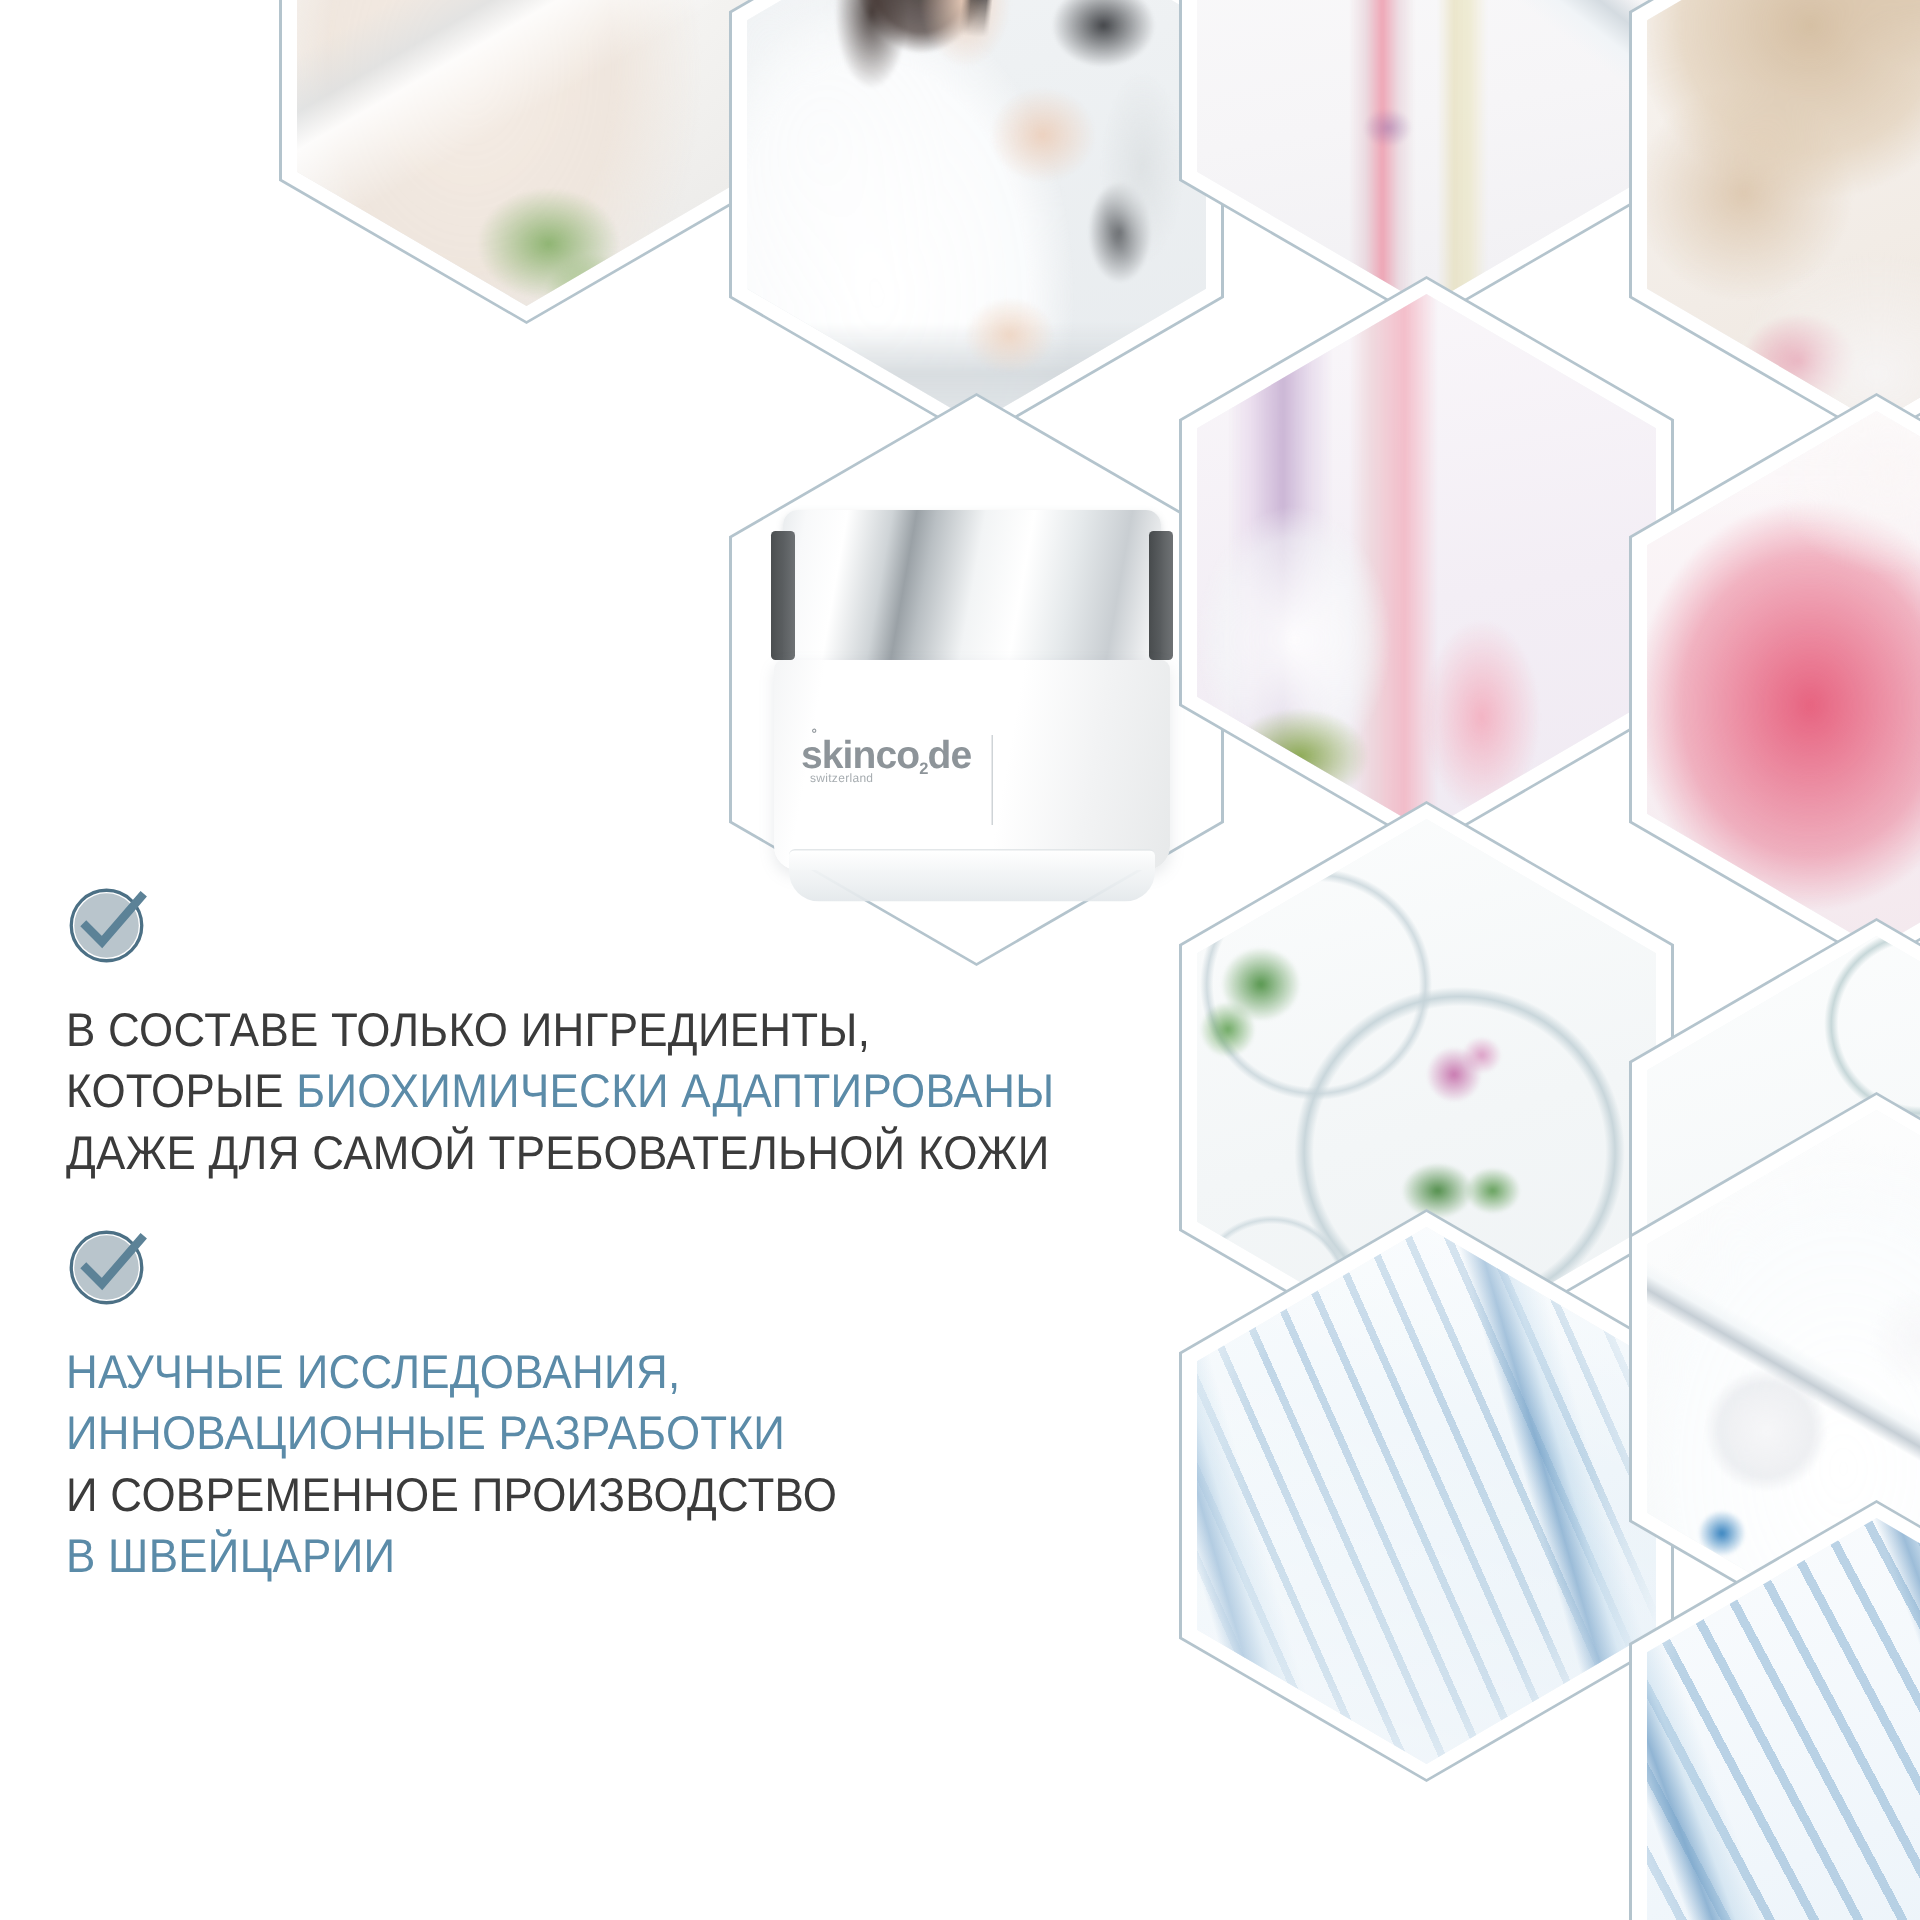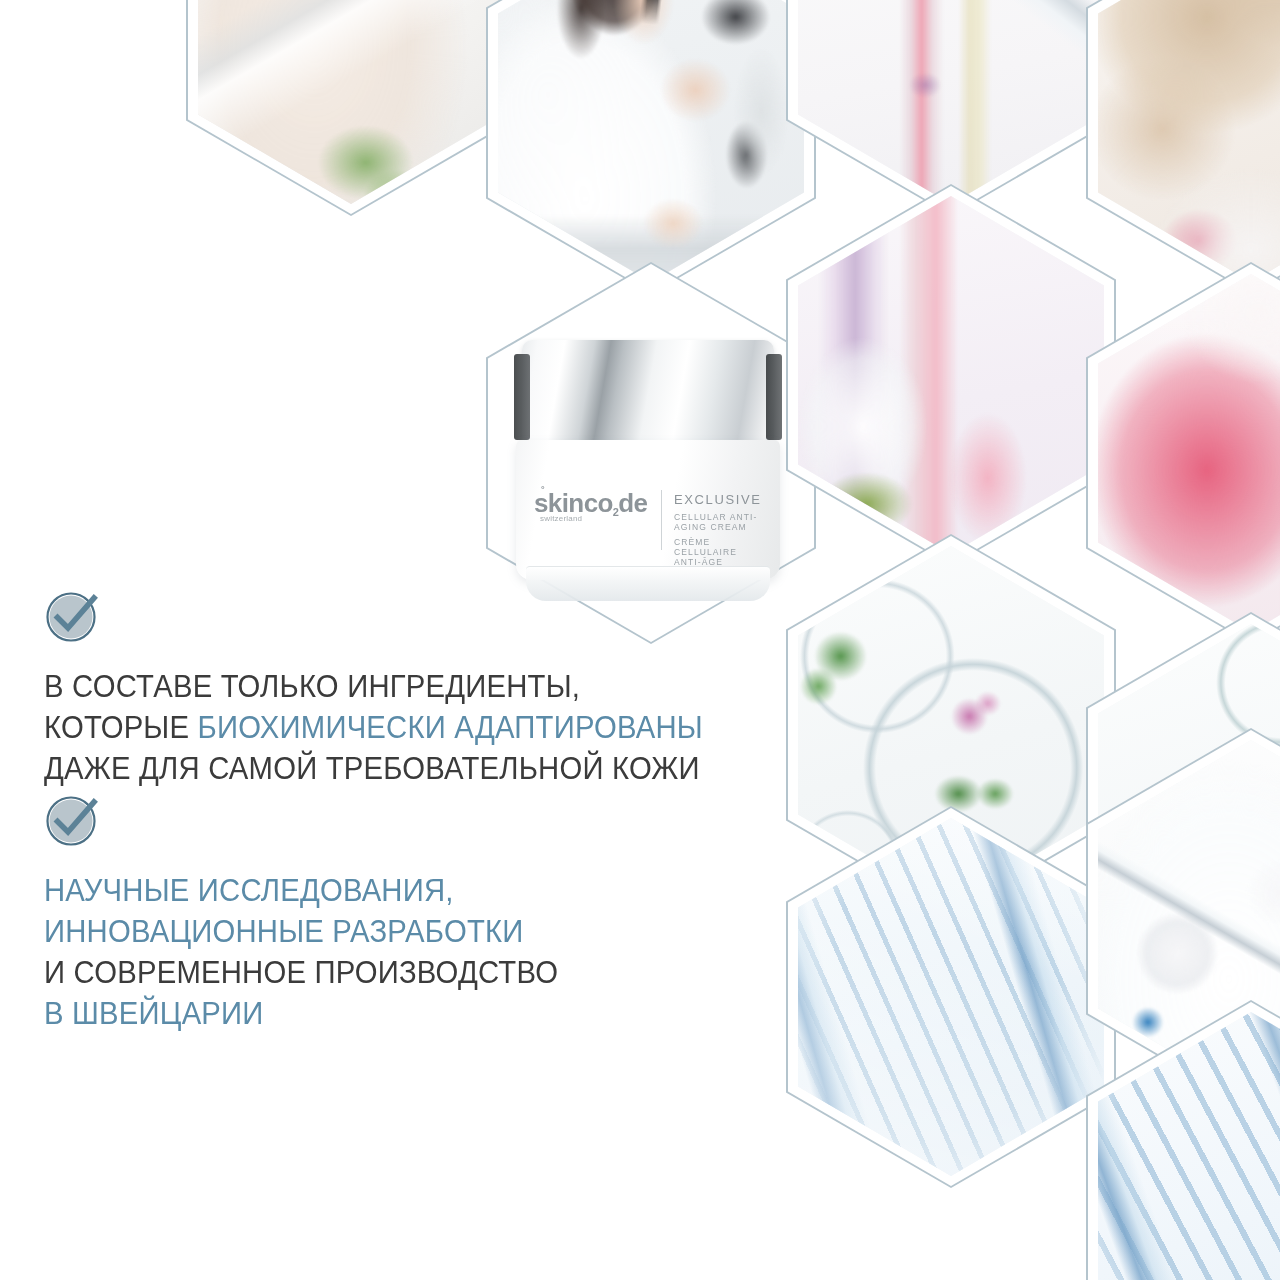--- a/index.html
+++ b/index.html
@@ -327,44 +327,39 @@
         <div class="dark r"></div>
     </div>
     <div class="jar-body"></div>
     <div class="jar-base"></div>
     <div class="label">
       <div class="brand">
         <span class="dot">°</span><span>skinco</span><span class="o2">2</span><span>de</span>
         <span class="sub">switzerland</span>
       </div>
       <div class="vline"></div>
-      <div class="rtxt">
-        <div class="l1">EXCLUSIVE</div>
-        <div class="l2">CELLULAR ANTI-AGING CREAM</div>
-        <div class="l3">CRÈME CELLULAIRE ANTI-ÂGE</div>
-      </div>
     </div>
   </div>
 
   <div class="checkblock" style="top:588px;">
     <div class="chk">
       <svg viewBox="0 0 58 58" aria-hidden="true">
         <circle cx="27" cy="29" r="21.5" fill="#b9c5cc"></circle>
         <circle cx="27" cy="29" r="23.5" fill="none" stroke="#4c7085" stroke-width="2.2"></circle>
         <path d="M13.5 29.5 L24 40 L50 10" fill="none" stroke="#5c8297" stroke-width="5.6" stroke-linecap="square" stroke-linejoin="miter"></path>
       </svg>
     </div>
     <div class="lines">
       <span class="ln"><span>В СОСТАВЕ ТОЛЬКО ИНГРЕДИЕНТЫ,</span></span>
       <span class="ln"><span>КОТОРЫЕ </span><span class="hl">БИОХИМИЧЕСКИ АДАПТИРОВАНЫ</span></span>
       <span class="ln"><span>ДАЖЕ ДЛЯ САМОЙ ТРЕБОВАТЕЛЬНОЙ КОЖИ</span></span>
     </div>
   </div>
 
-  <div class="checkblock" style="top:792px;">
+  <div class="checkblock" style="top:816px;">
     <div class="chk">
       <svg viewBox="0 0 58 58" aria-hidden="true">
         <circle cx="27" cy="29" r="21.5" fill="#b9c5cc"></circle>
         <circle cx="27" cy="29" r="23.5" fill="none" stroke="#4c7085" stroke-width="2.2"></circle>
         <path d="M13.5 29.5 L24 40 L50 10" fill="none" stroke="#5c8297" stroke-width="5.6" stroke-linecap="square" stroke-linejoin="miter"></path>
       </svg>
     </div>
     <div class="lines">
       <span class="ln hl">НАУЧНЫЕ ИССЛЕДОВАНИЯ,</span>
       <span class="ln hl">ИННОВАЦИОННЫЕ РАЗРАБОТКИ</span>

